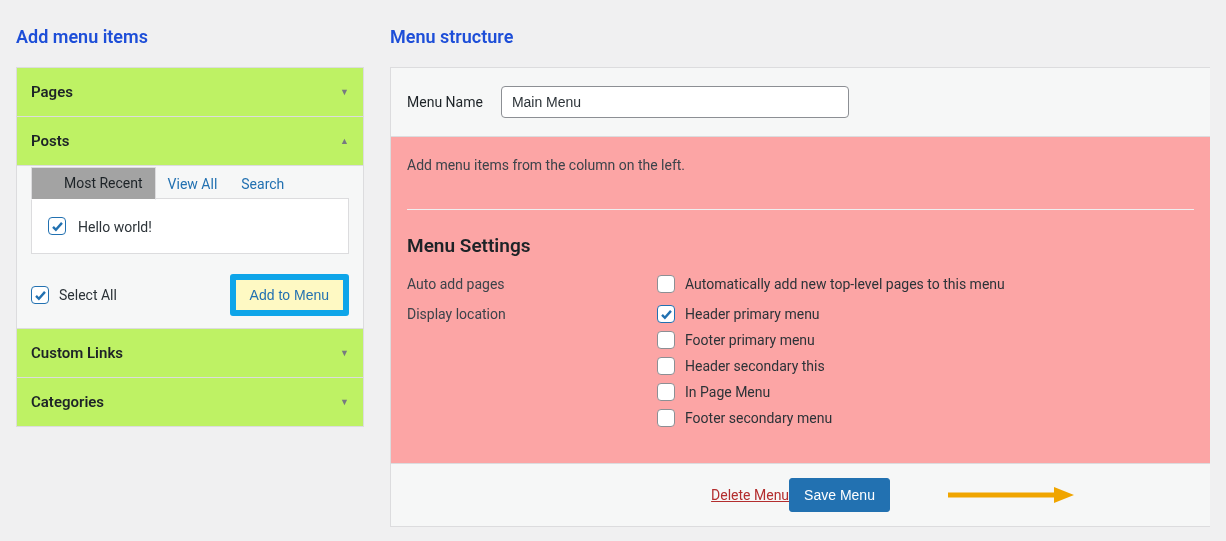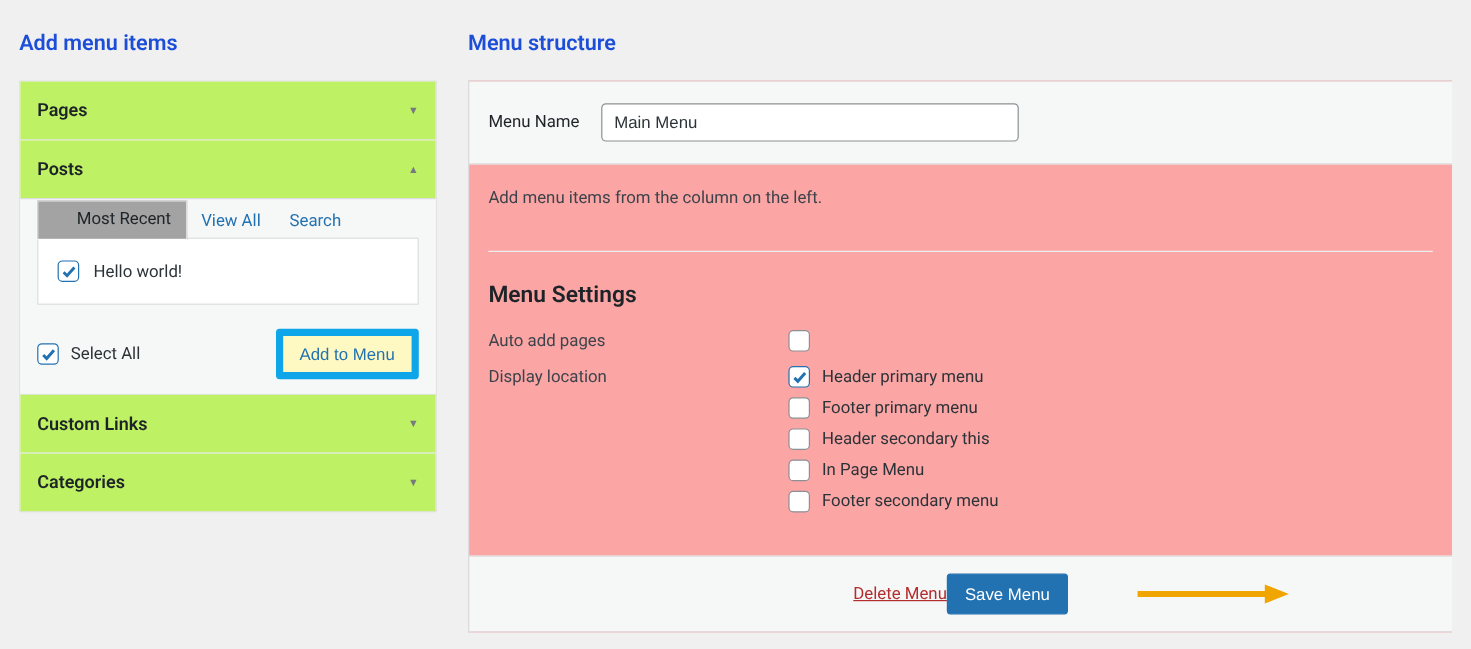--- a/index.html
+++ b/index.html
@@ -129,20 +129,21 @@
         <hr class="divider">
         <div class="settings-title">Menu Settings</div>
 
         <div class="setting-row">
           <div class="setting-label">Auto add pages</div>
           <div class="setting-opts">
             <div class="opt">
               <span class="cb">
                 
               </span>
+              <span class="opt-label">Automatically add new top-level pages to this menu</span>
             </div>
           </div>
         </div>
 
         <div class="setting-row" style="margin-top:12px;">
           <div class="setting-label">Display location</div>
           <div class="setting-opts">
             <div class="opt">
                 <span class="cb checked">
                   <svg viewBox="0 0 16 16">

